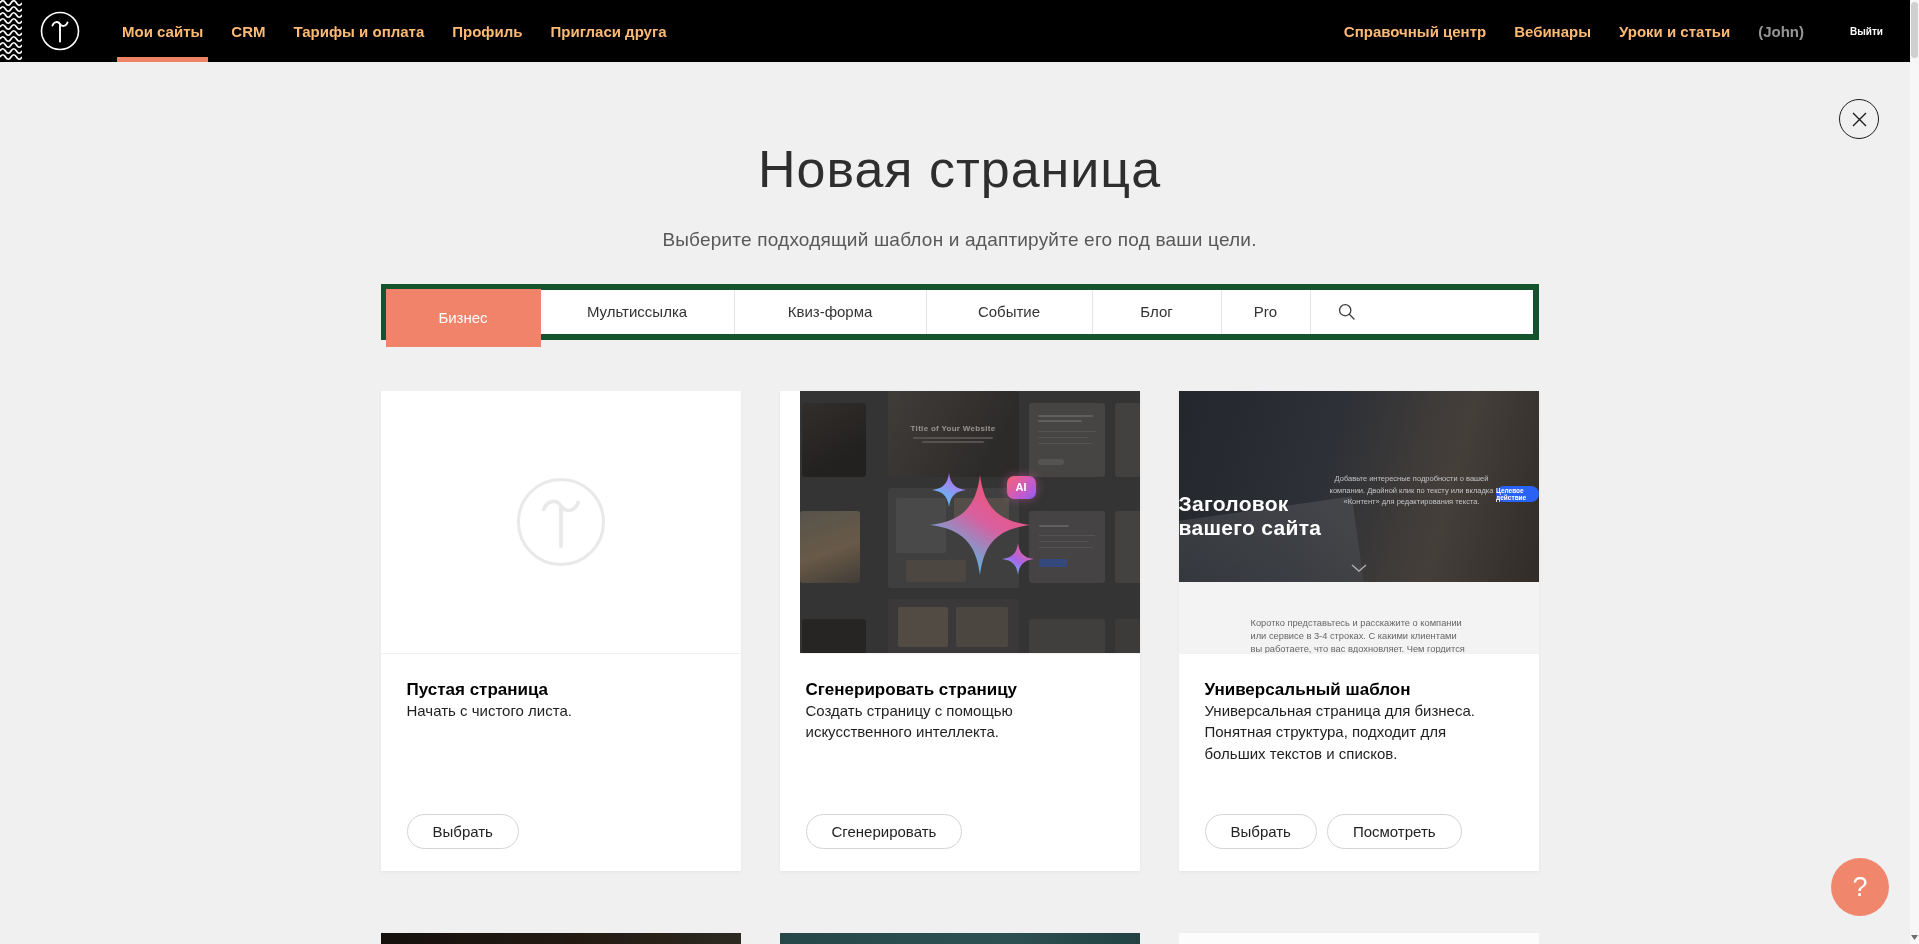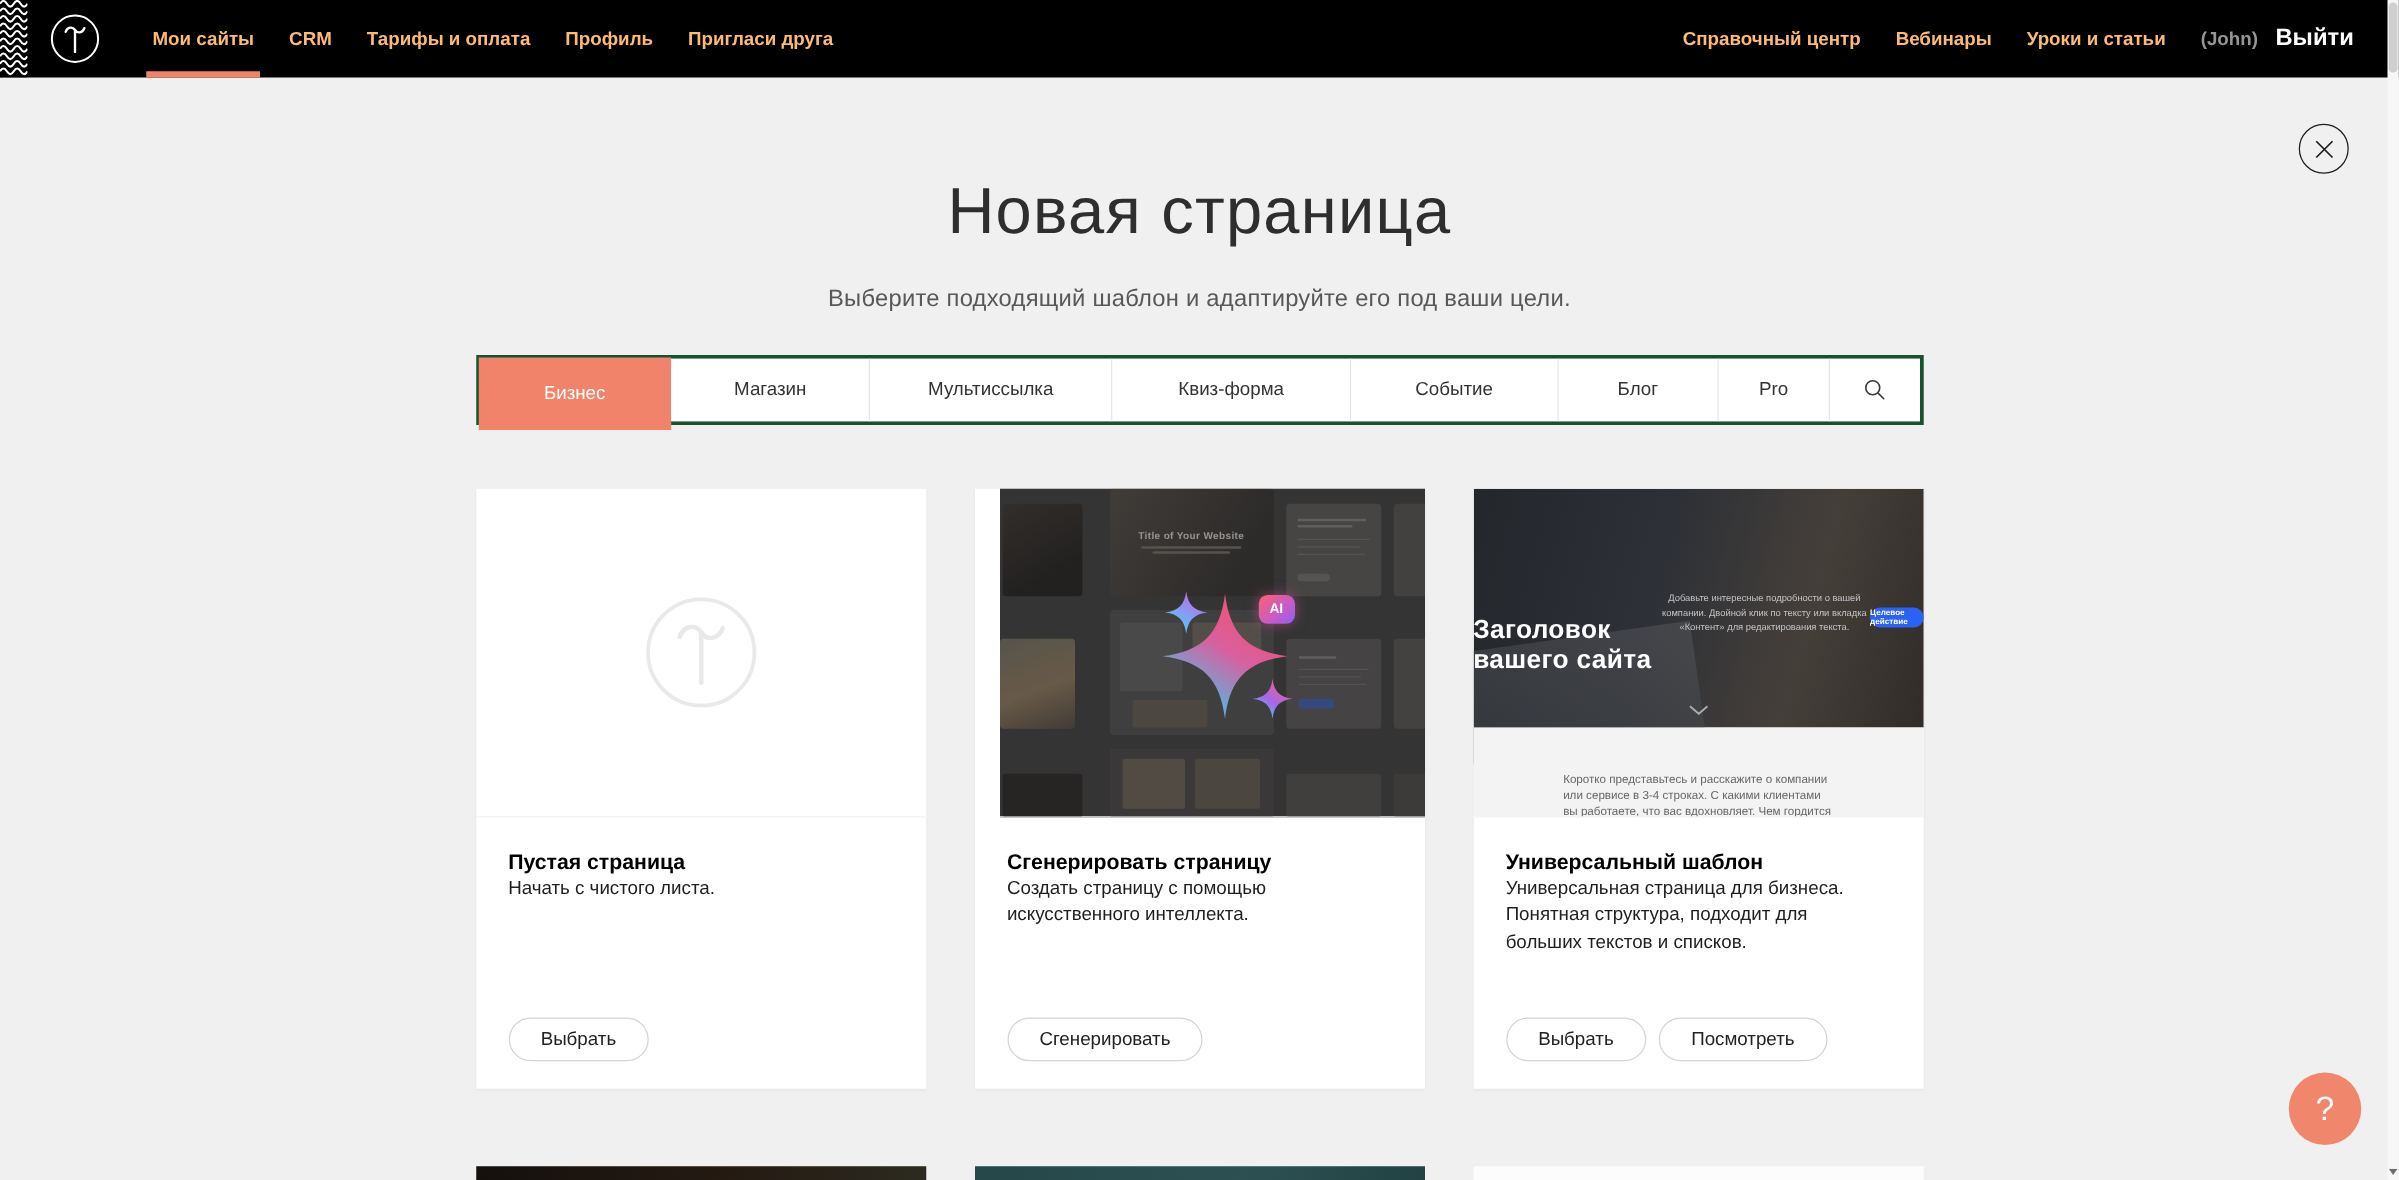--- a/index.html
+++ b/index.html
@@ -11,36 +11,36 @@
     display:flex; align-items:center; z-index:50; }
   .nav-pattern { width:22px; height:62px; flex:0 0 22px; }
   .nav-logo { width:40px; height:40px; margin-left:18px; margin-right:28px; cursor:pointer; }
   .nav-left, .nav-right { display:flex; align-items:center; height:100%; }
   .nav-item { position:relative; height:100%; display:flex; align-items:center;
     padding:0 14px; color:#fdba74; font-size:15px; font-weight:700; cursor:pointer; white-space:nowrap; }
   .nav-item .underline { position:absolute; left:9px; right:9px; bottom:0; height:5px; background:#ef8366; }
   .nav-spacer { flex:1; }
   .nav-right { margin-right:34px; }
   .nav-user { color:#969696; font-size:15px; font-weight:700; padding:0 14px 0 14px; cursor:default; }
-  .nav-logout { color:#fff; font-size:19px; font-weight:700; padding-right:2px; cursor:pointer; }
+  .nav-logout { color:#fff; font-size:10px; font-weight:700; padding-right:2px; cursor:pointer;margin-left:32px; }
 
   
   .close-btn { position:absolute; left:1839px; top:99px; width:40px; height:40px; border-radius:50%;
     border:1.6px solid #1d1d1d; display:flex; align-items:center; justify-content:center;
     cursor:pointer; background:transparent; z-index:40; }
 
   
   .page-title { margin-top:142px; text-align:center; font-size:52px; font-weight:300;
     letter-spacing:1px; color:#2e2e2e; line-height:1.05; }
   .page-subtitle { margin-top:32px; text-align:center; font-size:19px; font-weight:400;
     color:#585858; letter-spacing:0.2px; }
 
   
   .tabs { width:1158px; margin:33px auto 0 auto; height:56px; display:flex;
-    background:#fff; border:3px solid #14532d;text-align:right; }
+    background:#fff; border:6px solid #14532d;text-align:right; }
   .tab { display:flex; align-items:center; justify-content:center; height:100%;
     border-right:1px solid #e4e4e4; font-size:15px; color:#333; cursor:pointer; background:#fff; }
   .tab:last-child { border-right:none; }
   .tab.active { background:#f0836a; color:#fff; margin:-1px 0 -1px -1px; height:58px; border-right:none; }
   .tab-search { display:flex; align-items:center; justify-content:center; }
 
   
   .cards-row { width:1158px; margin:51px auto 0 auto; display:flex; gap:39px; }
   .card { width:360px; height:480px; background:#fff; box-shadow:0 1px 3px rgba(0,0,0,0.05);
     display:flex; flex-direction:column; }
@@ -187,23 +187,20 @@
     <path d="M3 3 L16 16 M16 3 L3 16" stroke="#1d1d1d" stroke-width="1.4"></path>
   </svg>
 </div>
 
 <div class="page-title">Новая страница</div>
 <div class="page-subtitle">Выберите подходящий шаблон и адаптируйте его под ваши цели.</div>
 
 <div class="tabs">
   <div class="tab active" style="width:155px">
     <span>Бизнес</span>
-  </div>
-  <div class="tab" style="width:160px">
-    <span>Магазин</span>
   </div>
   <div class="tab" style="width:194px">
     <span>Мультиссылка</span>
   </div>
   <div class="tab" style="width:192px">
     <span>Квиз-форма</span>
   </div>
   <div class="tab" style="width:166px">
     <span>Событие</span>
   </div>

